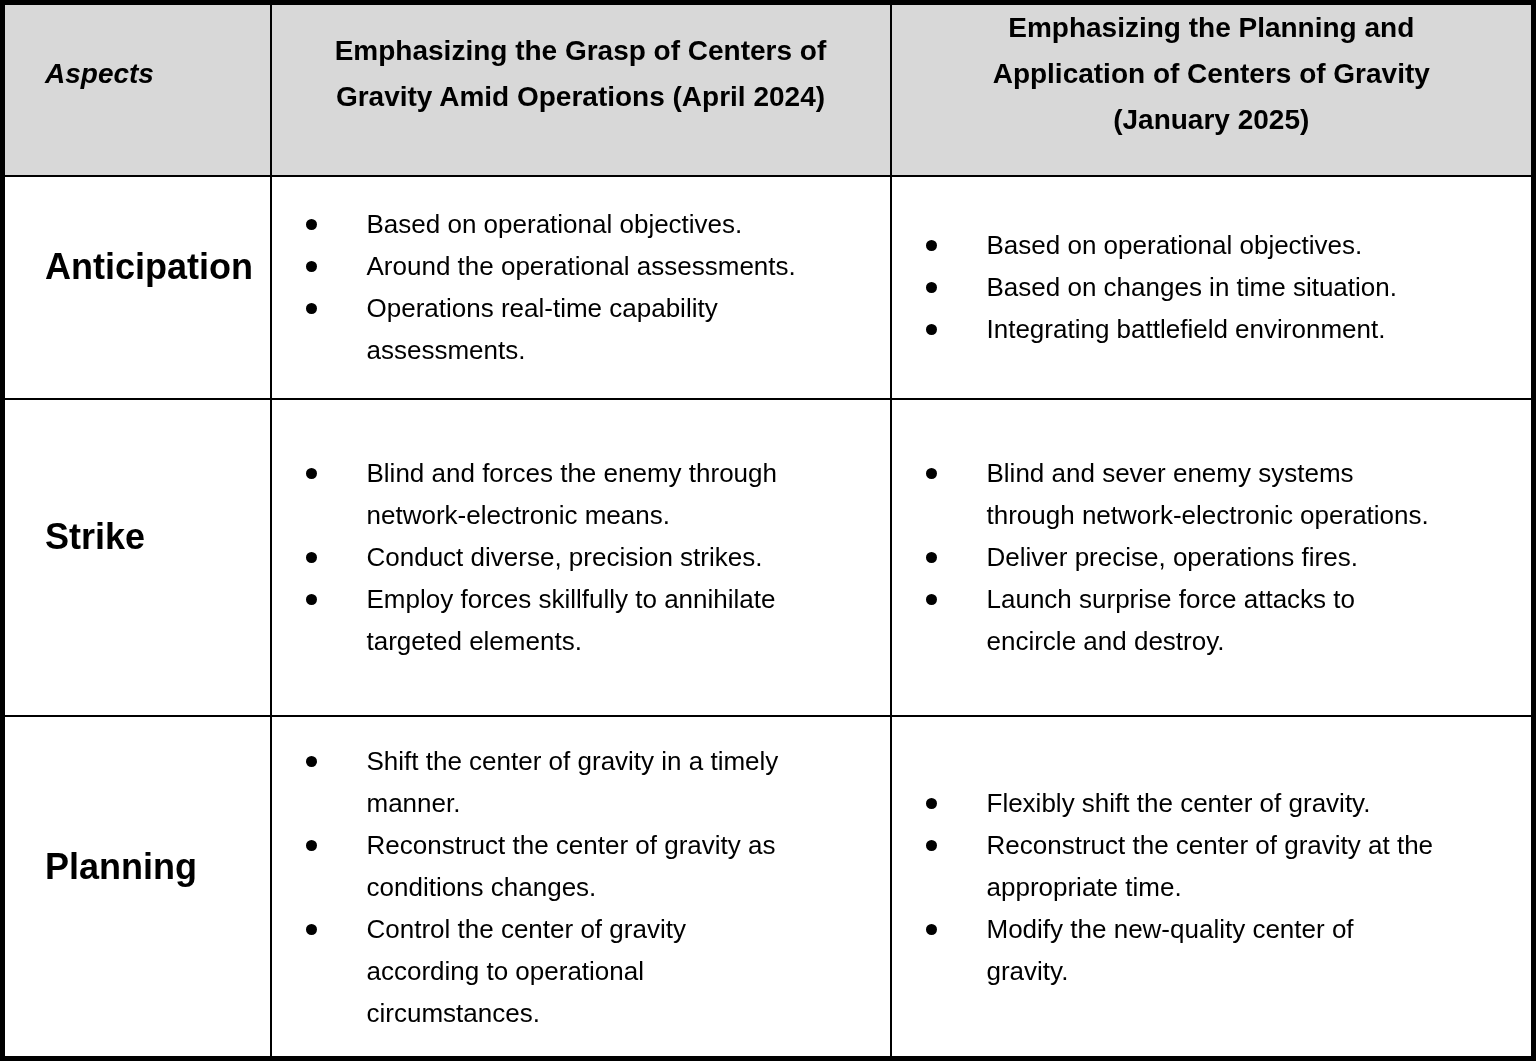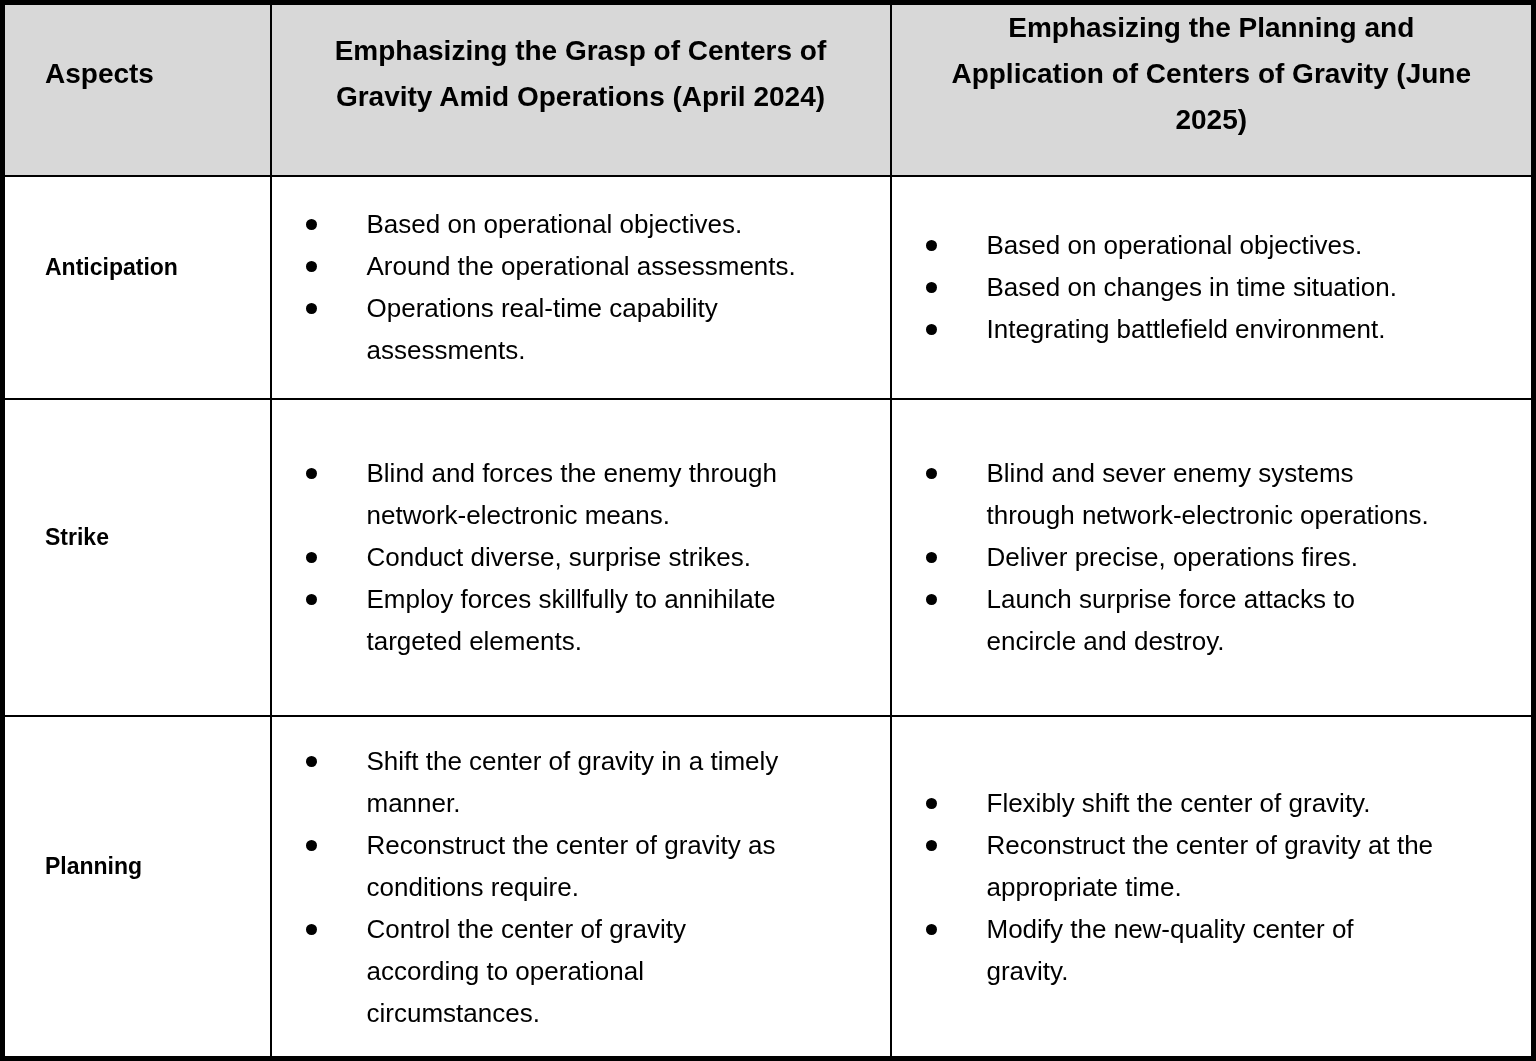--- a/index.html
+++ b/index.html
@@ -37,27 +37,28 @@
     background:var(--header-bg);
     font-weight:bold;
     font-size:28px;
     line-height:46px;
     vertical-align:middle;
     text-align:center;
   }
   th.h-aspect{
     text-align:left;
     padding:0 10px 32px 40px;
+    font-style:italic;
   }
   th.h-col2{padding:0 30px 32px 30px;}
   th.h-col3{padding:0 45px 32px 45px;}
 
   td.aspect{
     font-weight:bold;
-    font-size:23px;
+    font-size:36px;
     text-align:left;
     vertical-align:middle;
     padding:0 10px 40px 40px;
     background:var(--body-bg);
   }
   td.items{
     vertical-align:middle;
     background:var(--body-bg);
     padding:0;
   }
@@ -89,21 +90,21 @@
 <table class="cmp">
   <colgroup>
       <col class="c1">
       <col class="c2">
       <col class="c3">
     </colgroup>
   <thead>
     <tr class="header-row">
       <th class="h-aspect">Aspects</th>
       <th class="h-col2">Emphasizing the Grasp of Centers of Gravity Amid Operations (April 2024)</th>
-      <th class="h-col3">Emphasizing the Planning and Application of Centers of Gravity (June 2025)</th>
+      <th class="h-col3">Emphasizing the Planning and Application of Centers of Gravity (January 2025)</th>
     </tr>
   </thead>
   <tbody>
     <tr class="row-anticipation">
       <td class="aspect">Anticipation</td>
       <td class="items colw2">
         <ul class="bullets">
             <li><span class="bullet-dot"></span><span>Based on operational objectives.</span></li>
             <li><span class="bullet-dot"></span><span>Around the operational assessments.</span></li>
             <li><span class="bullet-dot"></span><span>Operations real-time capability assessments.</span></li>
@@ -115,38 +116,38 @@
             <li><span class="bullet-dot"></span><span>Based on changes in time situation.</span></li>
             <li><span class="bullet-dot"></span><span>Integrating battlefield environment.</span></li>
           </ul>
       </td>
     </tr>
     <tr class="row-strike">
       <td class="aspect">Strike</td>
       <td class="items colw2">
         <ul class="bullets">
             <li><span class="bullet-dot"></span><span>Blind and forces the enemy through network-electronic means.</span></li>
-            <li><span class="bullet-dot"></span><span>Conduct diverse, surprise strikes.</span></li>
+            <li><span class="bullet-dot"></span><span>Conduct diverse, precision strikes.</span></li>
             <li><span class="bullet-dot"></span><span>Employ forces skillfully to annihilate targeted elements.</span></li>
           </ul>
       </td>
       <td class="items colw3">
         <ul class="bullets">
             <li><span class="bullet-dot"></span><span>Blind and sever enemy systems through network-electronic operations.</span></li>
             <li><span class="bullet-dot"></span><span>Deliver precise, operations fires.</span></li>
             <li><span class="bullet-dot"></span><span>Launch surprise force attacks to encircle and destroy.</span></li>
           </ul>
       </td>
     </tr>
     <tr class="row-control">
       <td class="aspect">Planning</td>
       <td class="items colw2">
         <ul class="bullets">
             <li><span class="bullet-dot"></span><span>Shift the center of gravity in a timely manner.</span></li>
-            <li><span class="bullet-dot"></span><span>Reconstruct the center of gravity as conditions require.</span></li>
+            <li><span class="bullet-dot"></span><span>Reconstruct the center of gravity as conditions changes.</span></li>
             <li><span class="bullet-dot"></span><span>Control the center of gravity according to operational circumstances.</span></li>
           </ul>
       </td>
       <td class="items colw3">
         <ul class="bullets">
             <li><span class="bullet-dot"></span><span>Flexibly shift the center of gravity.</span></li>
             <li><span class="bullet-dot"></span><span>Reconstruct the center of gravity at the appropriate time.</span></li>
             <li><span class="bullet-dot"></span><span>Modify the new-quality center of gravity.</span></li>
           </ul>
       </td>

